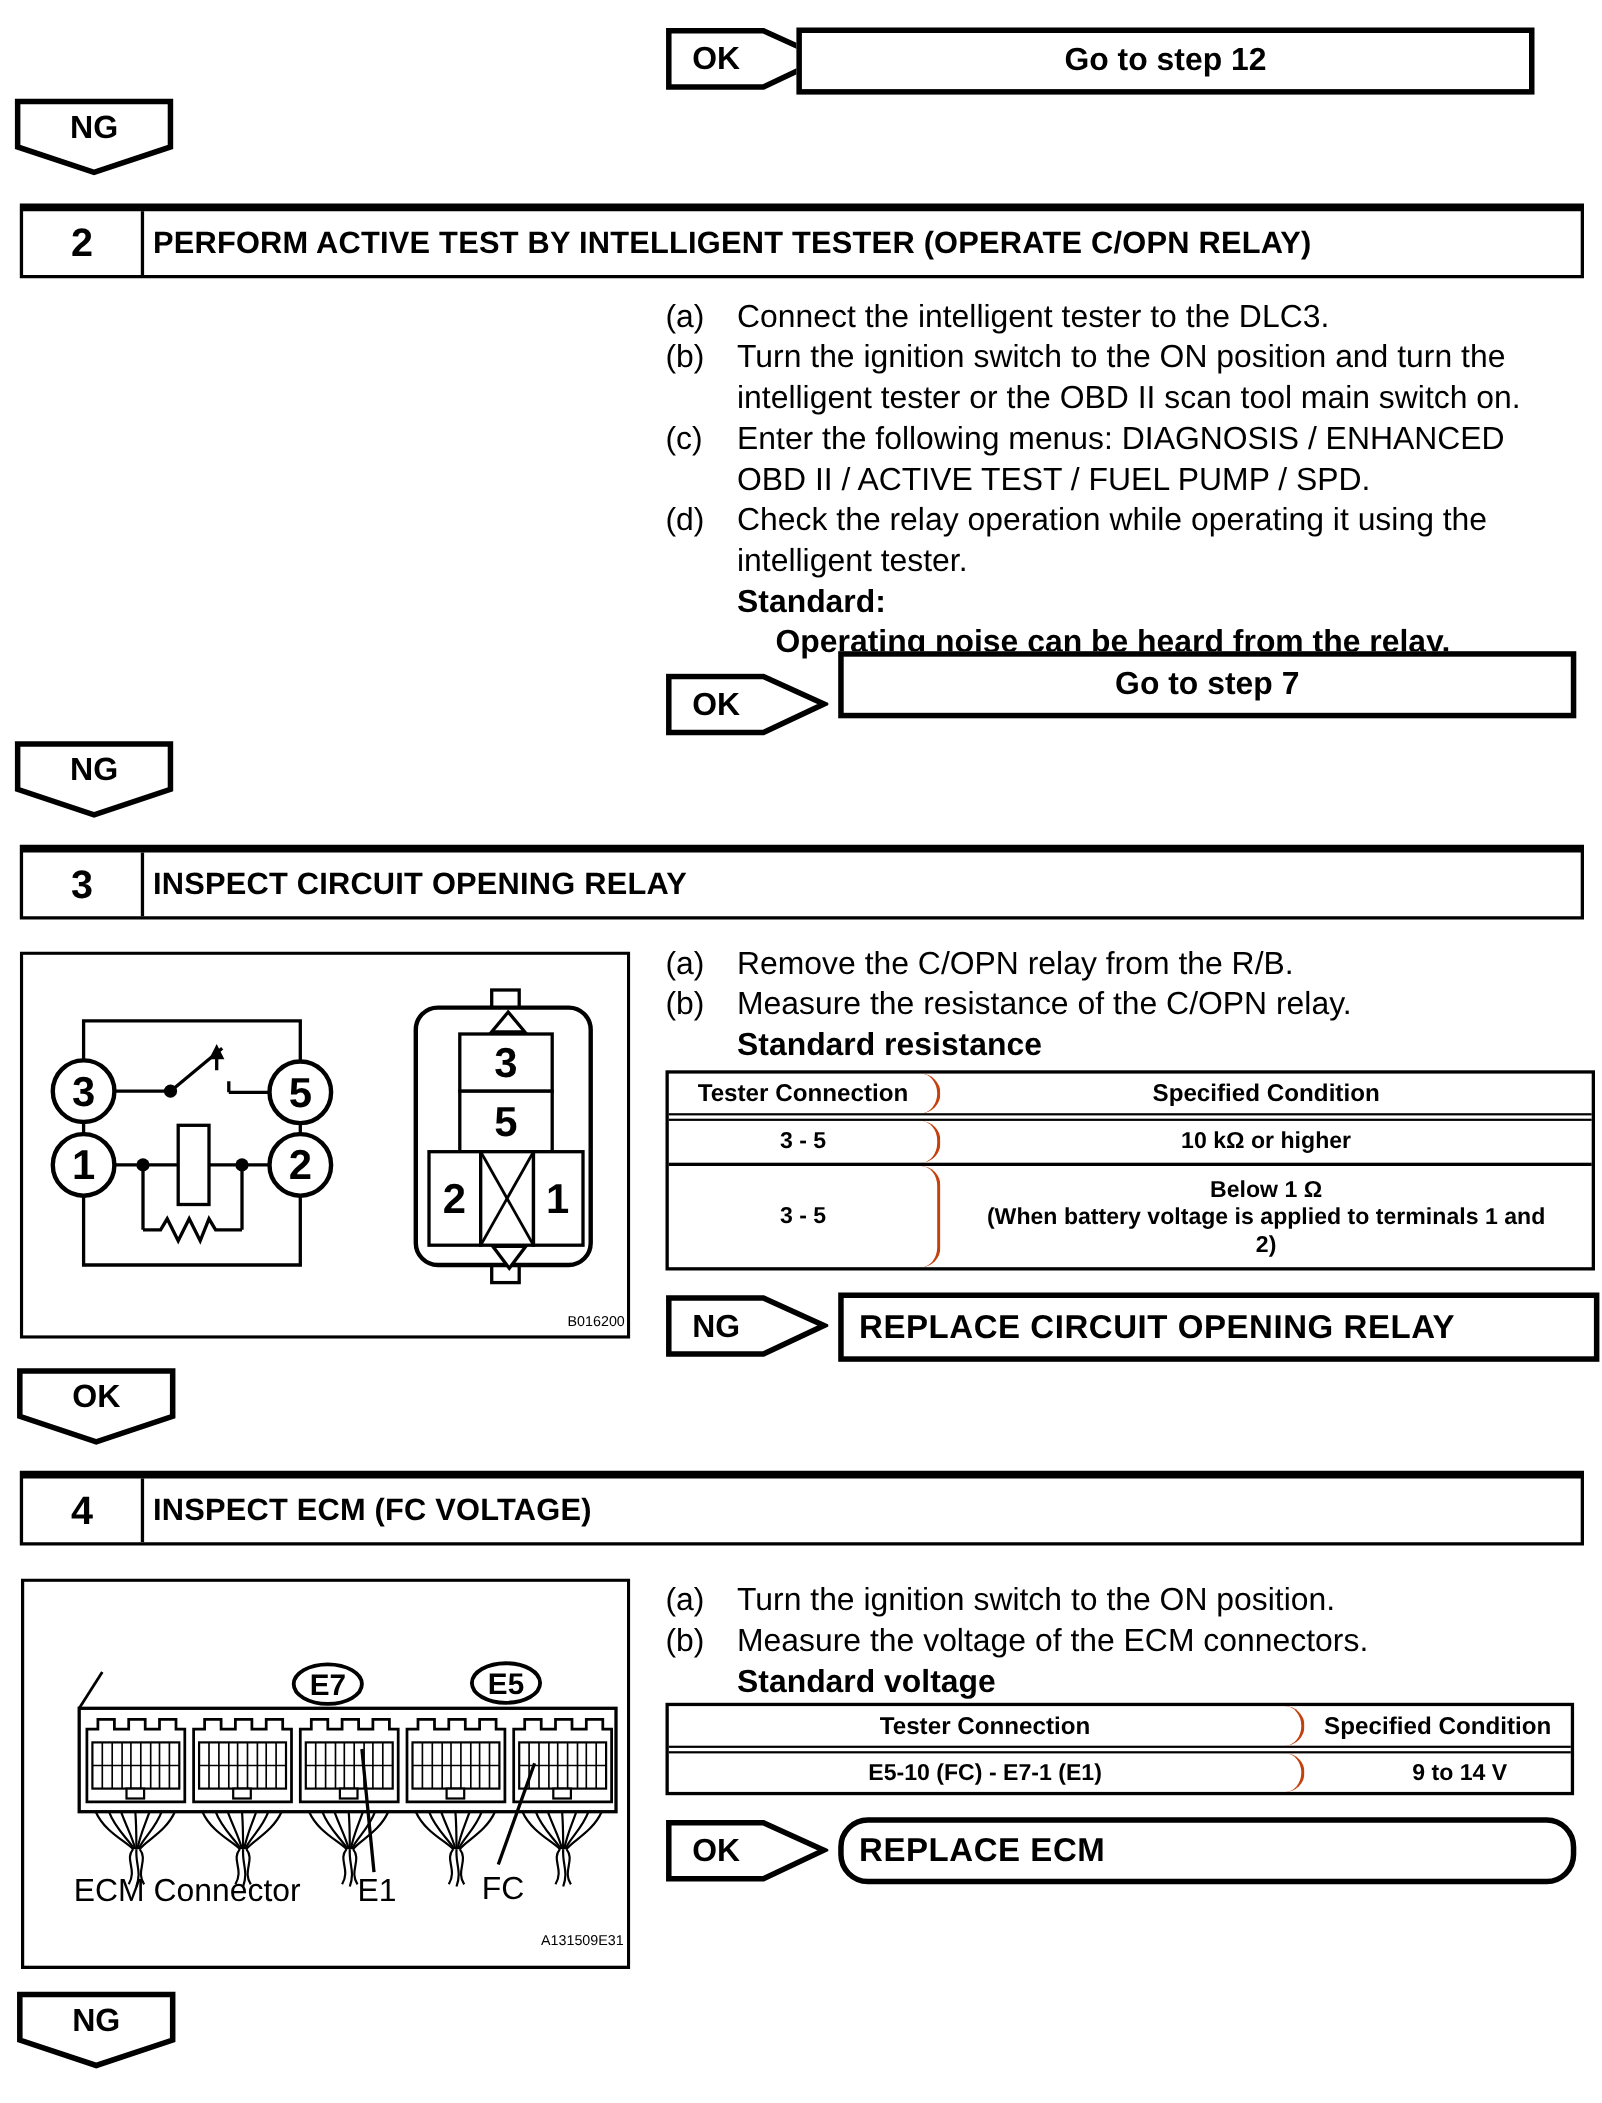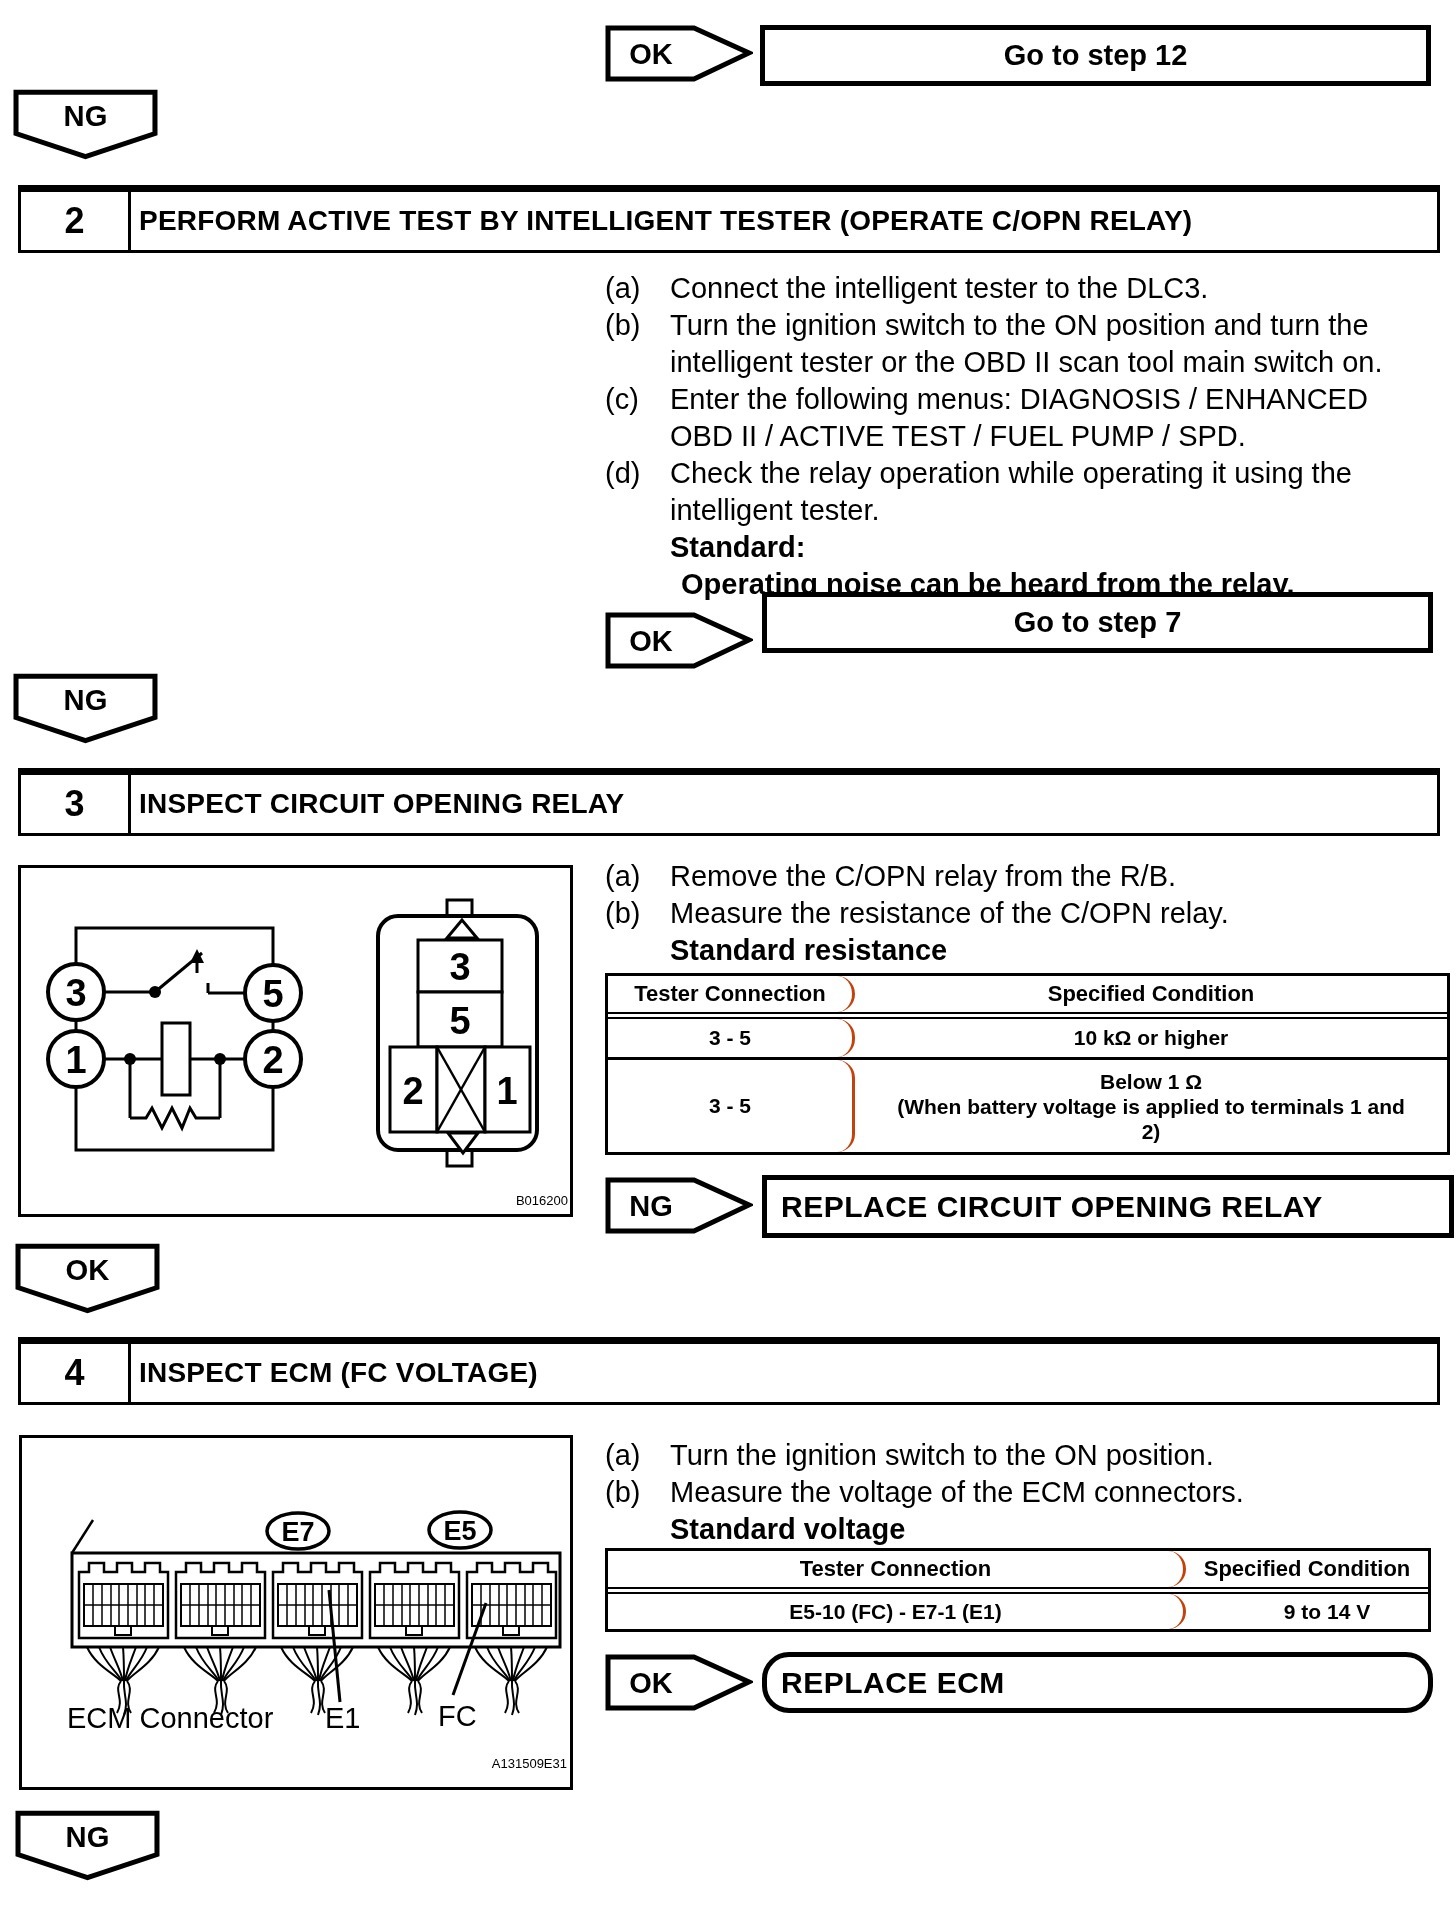--- a/index.html
+++ b/index.html
@@ -19,21 +19,21 @@
                display:flex;align-items:stretch;}
   .step-num{width:107px;border-right:3px solid #000;display:flex;align-items:center;justify-content:center;
             font-size:36px;font-weight:bold;flex:0 0 auto;}
   .step-title{display:flex;align-items:center;padding-left:8px;font-size:28px;font-weight:bold;letter-spacing:0.2px;}
   
   .ilist{font-size:29px;line-height:37px;}
   .iline{position:relative;height:37px;white-space:nowrap;}
   .imark{position:absolute;left:0;top:0;}
   .itext{margin-left:65px;}
   .itext-cont{margin-left:65px;}
-  .itext-ind{margin-left:76px;}
+  .itext-ind{margin-left:100px;}
   .b{font-weight:bold;}
   
   .spec-table{box-sizing:border-box;border:3px solid #000;background:#fff;font-weight:bold;}
   .t-row{display:flex;align-items:stretch;}
   .t-c1{box-sizing:border-box;border-right:3px solid #c2410c;display:flex;align-items:center;justify-content:center;flex:0 0 auto;border-radius:18px;}
   .t-c2{flex:1;display:flex;flex-direction:column;align-items:center;justify-content:center;text-align:center;}
   .t-head{border-bottom:7px double #000;font-size:22px;}
   .t-data{font-size:21px;}
   .t-divider{border-top:3px solid #000;}
   .t-line{line-height:25px;}
@@ -45,21 +45,21 @@
 <body>
 
 <div id="canvas">
 
   <div class="abs" style="left:605px;top:25px;">
     <svg class="pent-r" viewBox="0 0 148 57">
       <polygon points="3,3 89,3 144,28 89,54 3,54" fill="#fff" stroke="#000" stroke-width="5"></polygon>
       <text x="46" y="29" text-anchor="middle" dominant-baseline="central" font-size="29" font-weight="bold">OK</text>
     </svg>
   </div>
-  <div class="abs result-box result-center" style="left:760px;top:25px;width:671px;height:61px;">
+  <div class="abs result-box result-center" style="left:724px;top:25px;width:671px;height:61px;">
     <span>Go to step 12</span>
   </div>
 
   <div class="abs" style="left:13px;top:89px;">
     <svg class="pent-d" viewBox="0 0 144 71">
       <polygon points="3,3 141,3 141,44 72,67 3,44" fill="#fff" stroke="#000" stroke-width="5"></polygon>
       <text x="72" y="27" text-anchor="middle" dominant-baseline="central" font-size="29" font-weight="bold">NG</text>
     </svg>
   </div>
 

